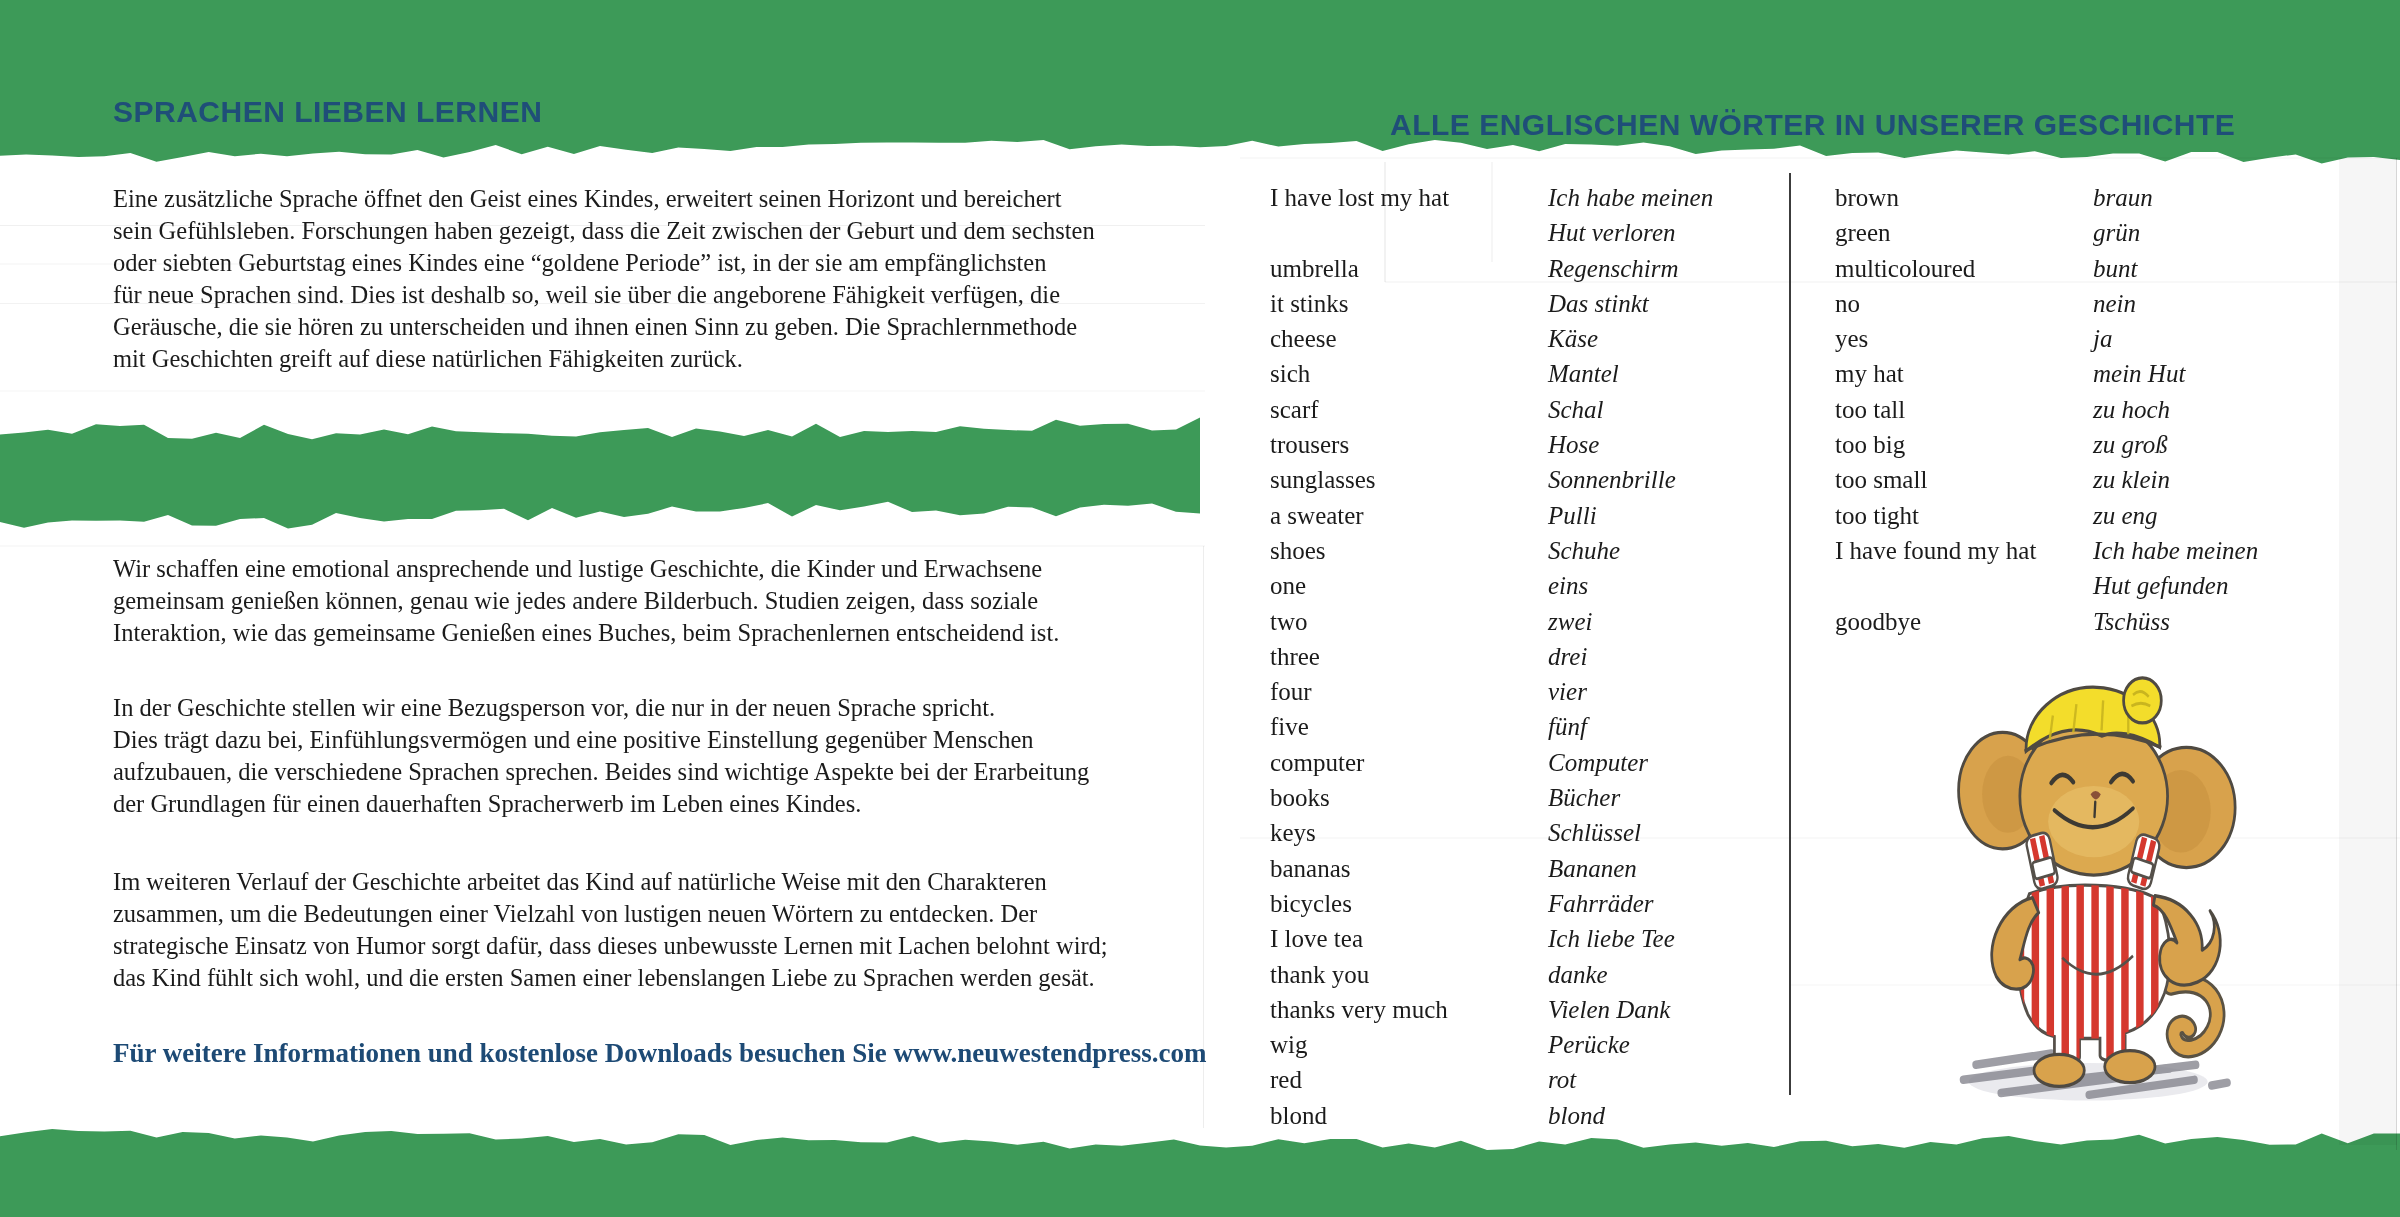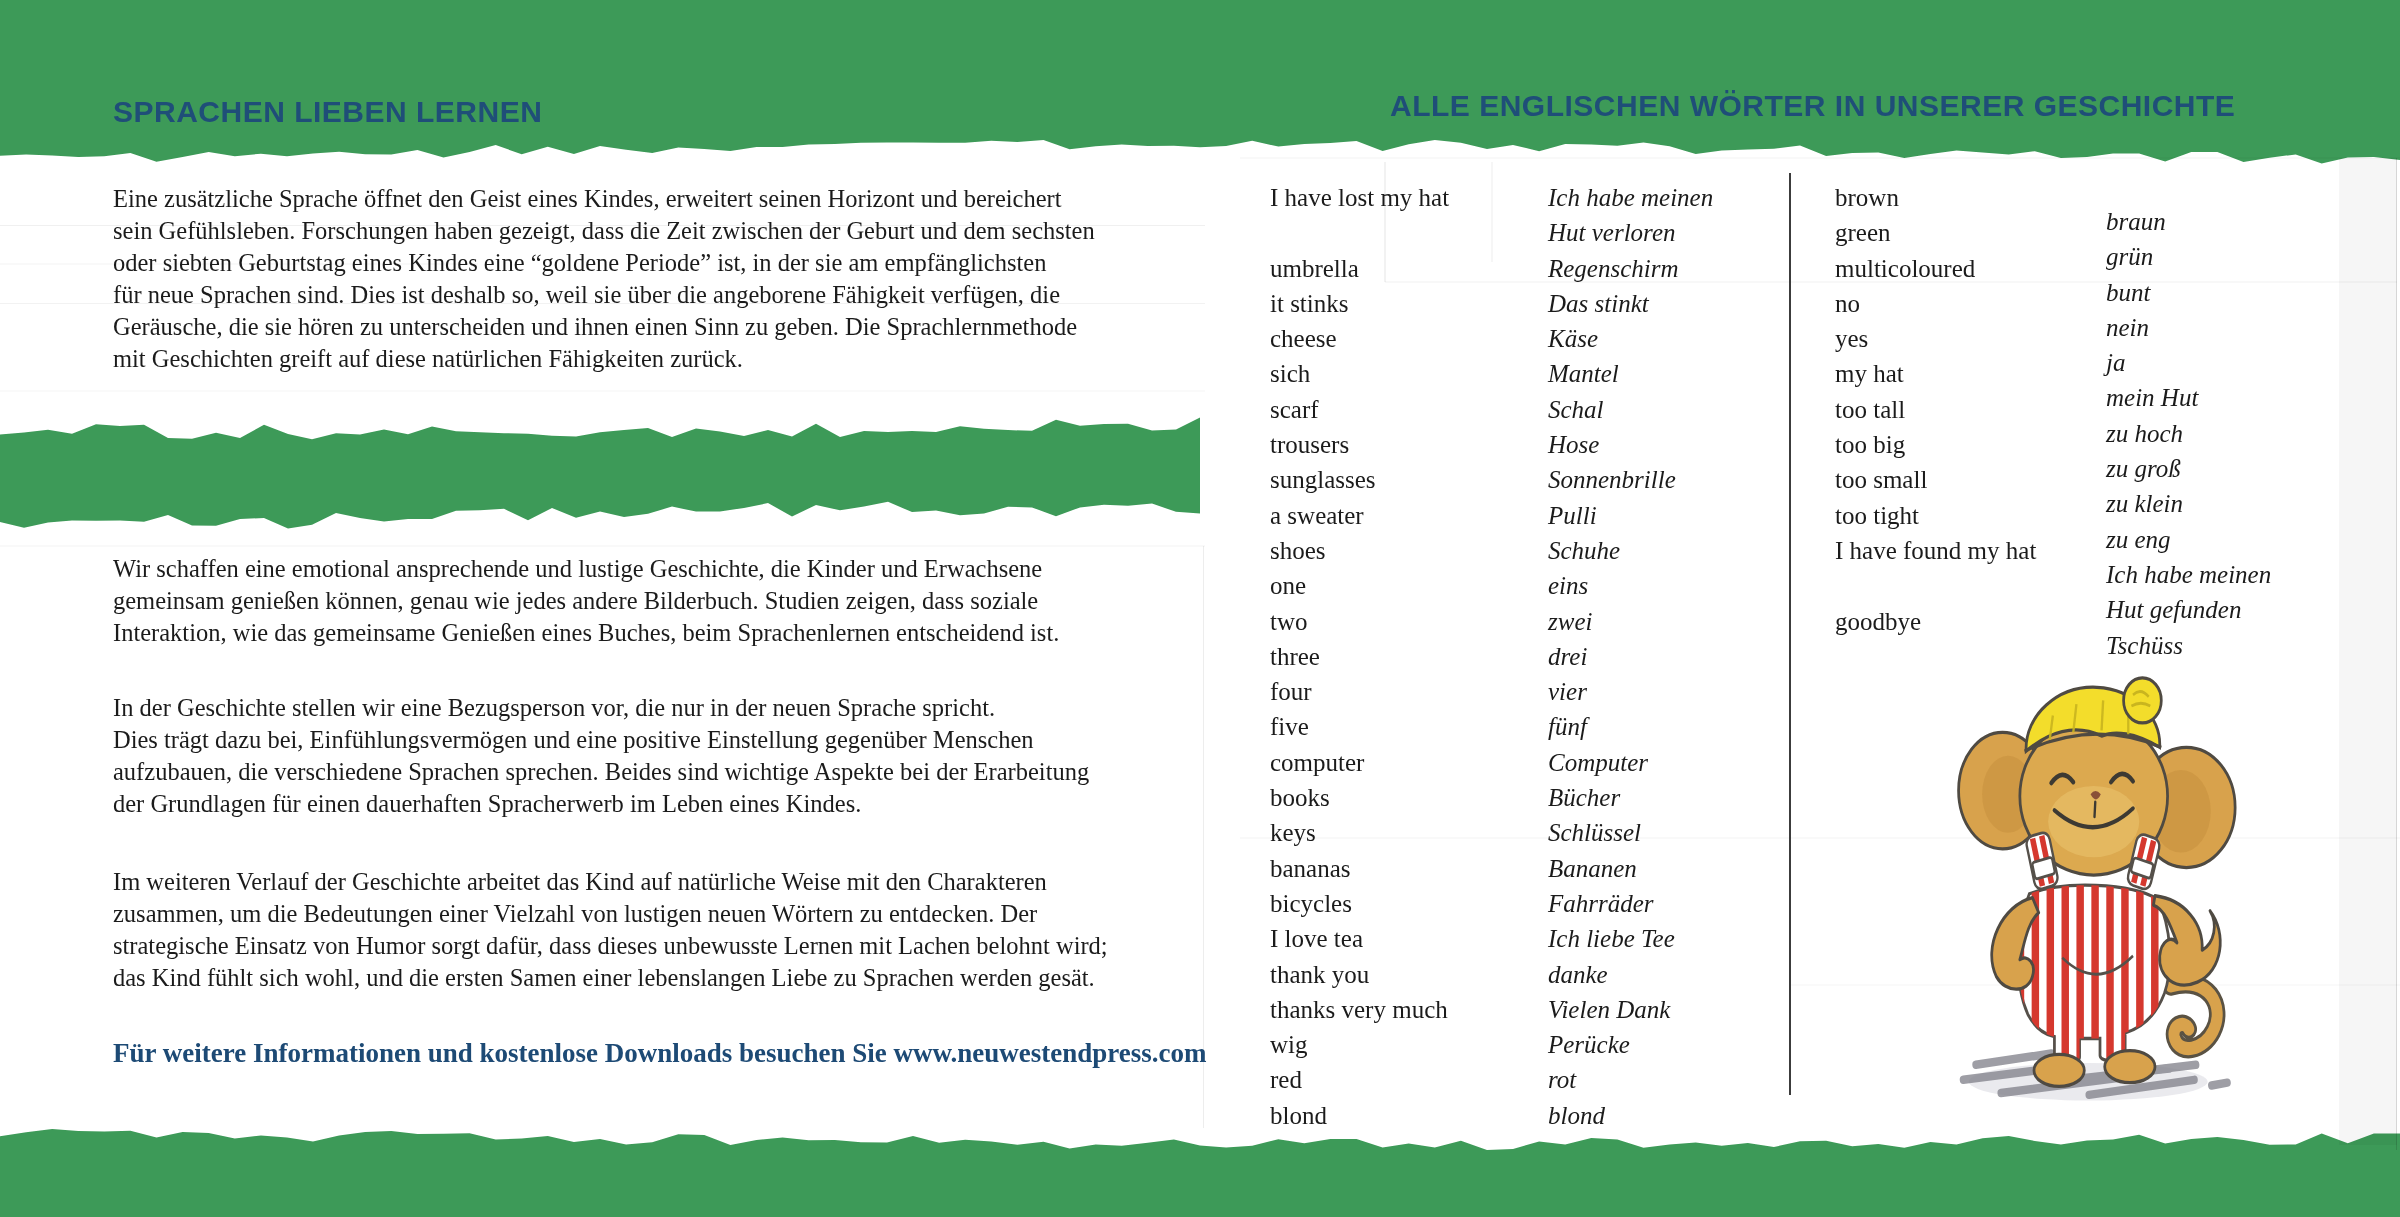--- a/index.html
+++ b/index.html
@@ -10,21 +10,21 @@
      font-size:30px;letter-spacing:0.5px;color:#1f4e78;white-space:nowrap;}
   .para{position:absolute;left:113px;width:1060px;z-index:2;font-size:24.5px;line-height:32px;
         white-space:pre-line;}
   #footer-line{position:absolute;left:113px;top:1038px;z-index:2;font-size:27px;font-weight:700;
         color:#1d4a75;white-space:nowrap;}
   .vcol{position:absolute;top:184px;z-index:2;font-size:25px;}
   .vrow{position:relative;height:35.3px;white-space:nowrap;}
   .ven{position:absolute;left:0;}
   .vde{position:absolute;font-style:italic;}
   #vocab-col1{left:1270px;} #vocab-col1 .vde{left:278px;}
-  #vocab-col2{left:1835px;} #vocab-col2 .vde{left:271px;margin-top:24px;}
+  #vocab-col2{left:1835px;} #vocab-col2 .vde{left:258px;}
   #divider{position:absolute;left:1789px;top:173px;width:2px;height:922px;background:#3c3c3c;z-index:2;}
   #monkey{position:absolute;left:1935px;top:676px;width:330px;height:432px;z-index:2;}
 </style>
 </head>
 <body>
 
 <div id="page">
 
   <svg id="bg" xmlns="http://www.w3.org/2000/svg">
     <g id="bands">
@@ -69,21 +69,21 @@
 gemeinsam genießen können, genau wie jedes andere Bilderbuch. Studien zeigen, dass soziale
 Interaktion, wie das gemeinsame Genießen eines Buches, beim Sprachenlernen entscheidend ist.</div>
 
   <div class="para" style="top:866px;">Im weiteren Verlauf der Geschichte arbeitet das Kind auf natürliche Weise mit den Charakteren
 zusammen, um die Bedeutungen einer Vielzahl von lustigen neuen Wörtern zu entdecken. Der
 strategische Einsatz von Humor sorgt dafür, dass dieses unbewusste Lernen mit Lachen belohnt wird;
 das Kind fühlt sich wohl, und die ersten Samen einer lebenslangen Liebe zu Sprachen werden gesät.</div>
 
   <div id="footer-line">Für weitere Informationen und kostenlose Downloads besuchen Sie www.neuwestendpress.com</div>
 
-  <div class="h" style="left:1390px;top:89px;">ALLE ENGLISCHEN WÖRTER IN UNSERER GESCHICHTE</div>
+  <div class="h" style="left:1390px;top:108px;">ALLE ENGLISCHEN WÖRTER IN UNSERER GESCHICHTE</div>
 
   <div id="vocab-col1" class="vcol">
       <div class="vrow">
         <span class="ven">I have lost my hat</span>
         <span class="vde">Ich habe meinen</span>
       </div>
       <div class="vrow">
         <span class="ven"></span>
         <span class="vde">Hut verloren</span>
       </div>

